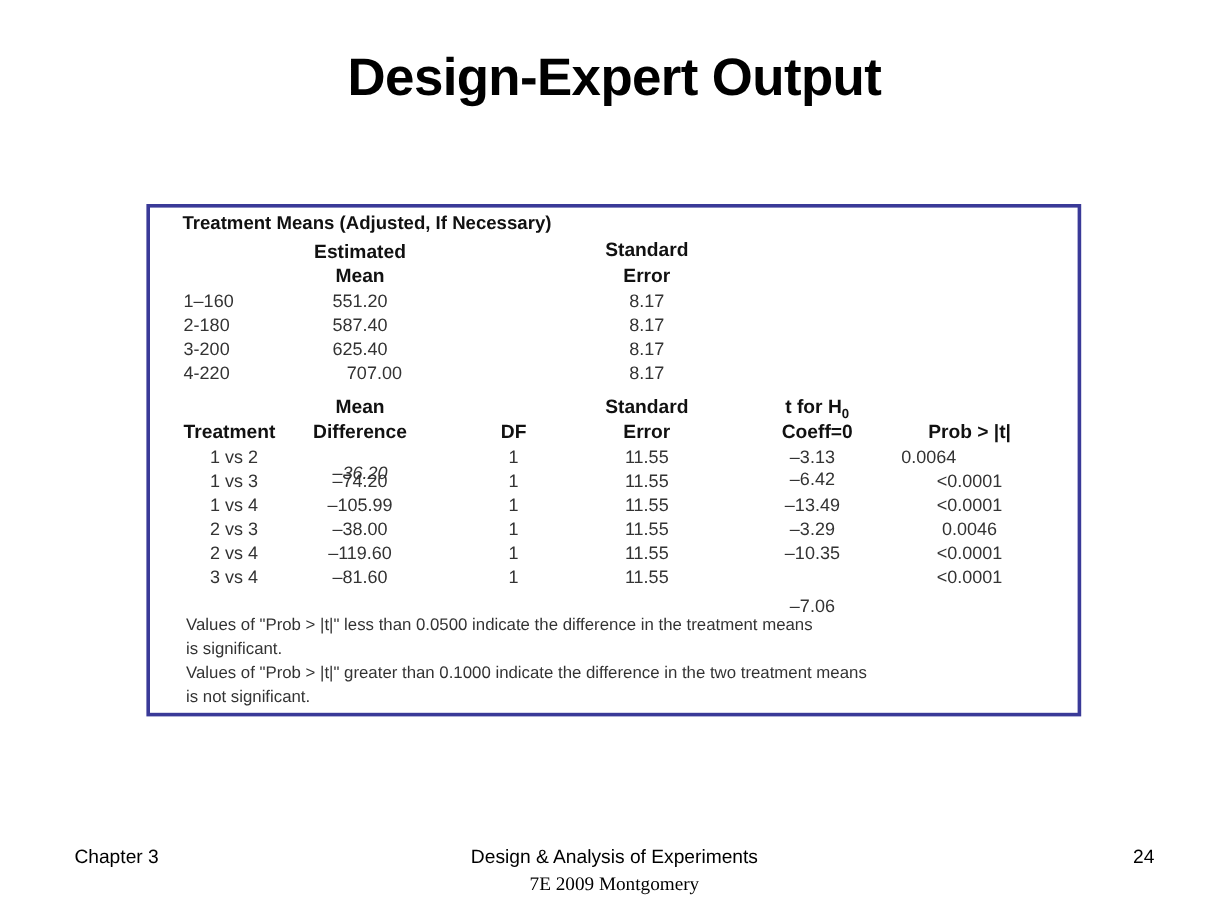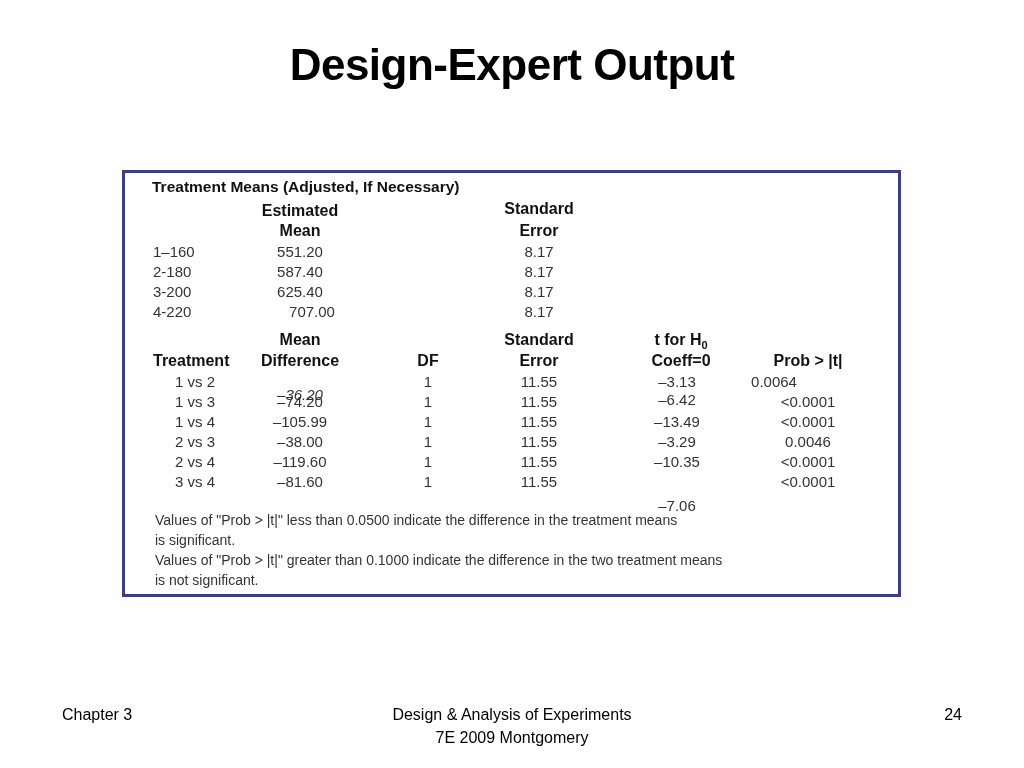--- a/index.html
+++ b/index.html
@@ -114,15 +114,15 @@
     </div>
 
     <div class="note" style="top:337px;">Values of "Prob &gt; |t|" less than 0.0500 indicate the difference in the treatment means</div>
     <div class="note" style="top:357px;">is significant.</div>
     <div class="note" style="top:377px;">Values of "Prob &gt; |t|" greater than 0.1000 indicate the difference in the two treatment means</div>
     <div class="note" style="top:397px;">is not significant.</div>
   </div>
 
   <div class="footer" style="left:62px;top:706px;">Chapter 3</div>
   <div class="footer" style="left:312px;top:706px;width:400px;text-align:center;">Design &amp; Analysis of Experiments</div>
-  <div class="footer" style="left:312px;top:729px;width:400px;text-align:center;">7E 2009 Montgomery</div>
+  <div class="footer" style="left:312px;top:729px;width:400px;text-align:center;font-family:Liberation Serif, serif;">7E 2009 Montgomery</div>
   <div class="footer" style="left:900px;top:706px;width:62px;text-align:right;">24</div>
 </div>
 
 </body></html>

